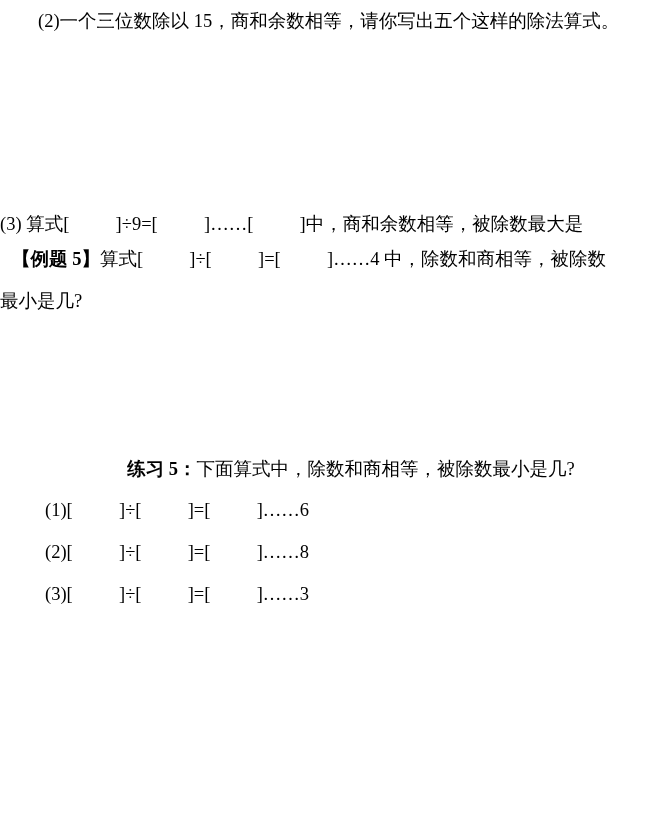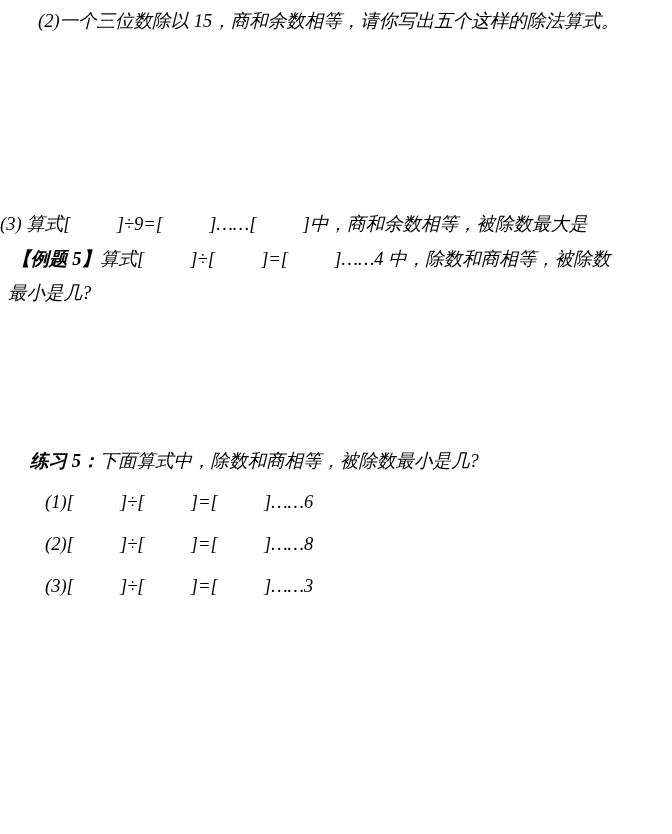--- a/index.html
+++ b/index.html
@@ -8,30 +8,29 @@
     background: #ffffff;
     color: #000000;
     font-family: "Liberation Serif", "DejaVu Serif", serif;
     font-size: 18.5px;
     overflow: hidden;
   }
   .doc { width: 672px; height: 834px; background: #ffffff; }
   .line {
     line-height: 26px;
     white-space: pre;      
-    font-style: italic;
   }
   .bold { font-weight: bold; }
 
   .l-problem2        { margin-top: 8px;   padding-left: 38px; }
   .l-problem3        { margin-top: 177px; }
   .l-answer-blank    { margin-top: 24px;  padding-left: 72px; }
   .l-example5        { margin-top: 9px;   padding-left: 12px; }
-  .l-example5-cont   { margin-top: 8px;  padding-left: 8px;  }
-  .l-practice5       { margin-top: 142px; padding-left: 30px; }
+  .l-example5-cont   { margin-top: 16px;   }
+  .l-practice5       { margin-top: 142px; padding-left: 30px; text-align: center; }
   .item              { padding-left: 45px; }
   .item-first        { margin-top: 15px; }
   .item-next         { margin-top: 16px; }
 </style>
 </head>
 <body>
 
 <div class="doc">
 
   <div class="line l-problem2">(2)一个三位数除以 15，商和余数相等，请你写出五个这样的除法算式。</div>

